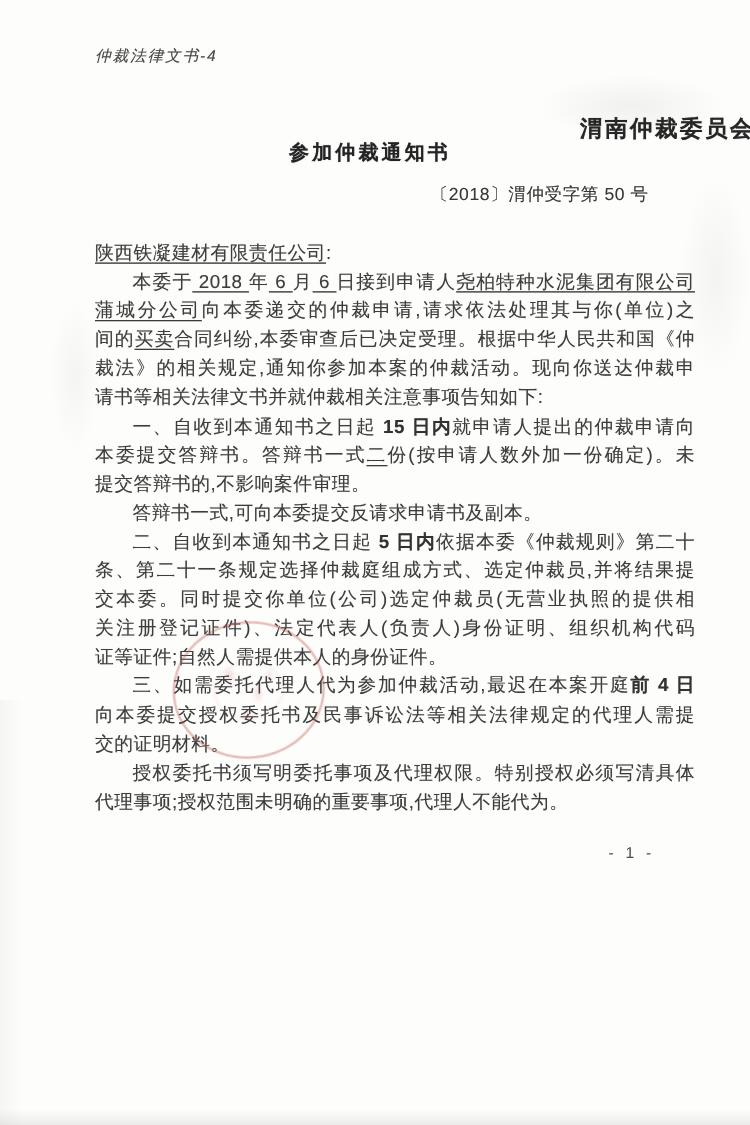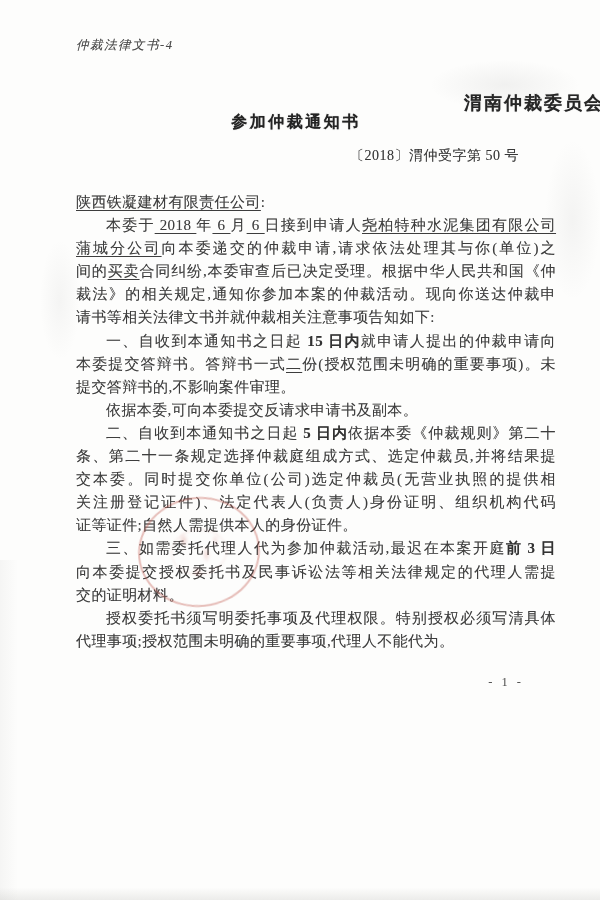--- a/index.html
+++ b/index.html
@@ -1,19 +1,19 @@
 <!DOCTYPE html>
 <html style="--seal-border: rgba(192,86,76,.38);"><head>
 <meta charset="utf-8">
 <style>
   html,body{margin:0;padding:0;background:#ffffff;}
   .page{
     position:relative;width:600px;height:900px;overflow:hidden;
     background:linear-gradient(#fdfdfc 0%, #fdfdfc 98.6%, #ececea 100%);
-    font-family:Liberation Serif, serif;
+    font-family:Liberation Sans, sans-serif;
     color:#3c3c3c;
   }
   .doc-label{
     position:absolute;left:76px;top:37px;
     font-size:12.5px;font-style:italic;letter-spacing:1.5px;color:#4a4a4a;
     text-shadow:0 0 .6px rgba(70,70,70,.4);
   }
   .org-title{
     position:absolute;left:12px;top:91px;width:592px;text-align:right;
     font-size:18px;font-weight:bold;letter-spacing:2px;color:#262626;
@@ -92,29 +92,29 @@
   <div class="ref">〔2018〕渭仲受字第 50 号</div>
 
   <div class="body">
       <div class="line"><span class="u">陕西铁凝建材有限责任公司</span><span>:</span></div>
       <div class="line indent fill"><span>本委于</span><span class="u"> 2018 </span><span>年</span><span class="u"> 6 </span><span>月</span><span class="u"> 6 </span><span>日接到申请人</span><span class="u">尧柏特种水泥集团有限公司</span></div>
       <div class="line fill"><span class="u">蒲城分公司</span><span>向本委递交的仲裁申请,请求依法处理其与你(单位)之</span></div>
       <div class="line fill"><span>间的</span><span class="u">买卖</span><span>合同纠纷,本委审查后已决定受理。根据中华人民共和国《仲</span></div>
       <div class="line fill"><span>裁法》的相关规定,通知你参加本案的仲裁活动。现向你送达仲裁申</span></div>
       <div class="line"><span>请书等相关法律文书并就仲裁相关注意事项告知如下:</span></div>
       <div class="line indent fill"><span>一、自收到本通知书之日起 </span><span class="b">15 日内</span><span>就申请人提出的仲裁申请向</span></div>
-      <div class="line fill"><span>本委提交答辩书。答辩书一式</span><span class="u">二</span><span>份(授权范围未明确的重要事项)。未</span></div>
+      <div class="line fill"><span>本委提交答辩书。答辩书一式</span><span class="u">二</span><span>份(按申请人数外加一份确定)。未</span></div>
       <div class="line"><span>提交答辩书的,不影响案件审理。</span></div>
-      <div class="line indent"><span>依据本委,可向本委提交反请求申请书及副本。</span></div>
+      <div class="line indent"><span>答辩书一式,可向本委提交反请求申请书及副本。</span></div>
       <div class="line indent fill"><span>二、自收到本通知书之日起 </span><span class="b">5 日内</span><span>依据本委《仲裁规则》第二十</span></div>
       <div class="line fill"><span>条、第二十一条规定选择仲裁庭组成方式、选定仲裁员,并将结果提</span></div>
       <div class="line fill"><span>交本委。同时提交你单位(公司)选定仲裁员(无营业执照的提供相</span></div>
       <div class="line fill"><span>关注册登记证件)、法定代表人(负责人)身份证明、组织机构代码</span></div>
       <div class="line"><span>证等证件;自然人需提供本人的身份证件。</span></div>
-      <div class="line indent fill"><span>三、如需委托代理人代为参加仲裁活动,最迟在本案开庭</span><span class="b">前 3 日</span></div>
+      <div class="line indent fill"><span>三、如需委托代理人代为参加仲裁活动,最迟在本案开庭</span><span class="b">前 4 日</span></div>
       <div class="line fill"><span>向本委提交授权委托书及民事诉讼法等相关法律规定的代理人需提</span></div>
       <div class="line"><span>交的证明材料。</span></div>
       <div class="line indent fill"><span>授权委托书须写明委托事项及代理权限。特别授权必须写清具体</span></div>
       <div class="line"><span>代理事项;授权范围未明确的重要事项,代理人不能代为。</span></div>
     </div>
 
   <div class="stamp"></div>
 
   <div class="pagenum">- 1 -</div>
 </div>

